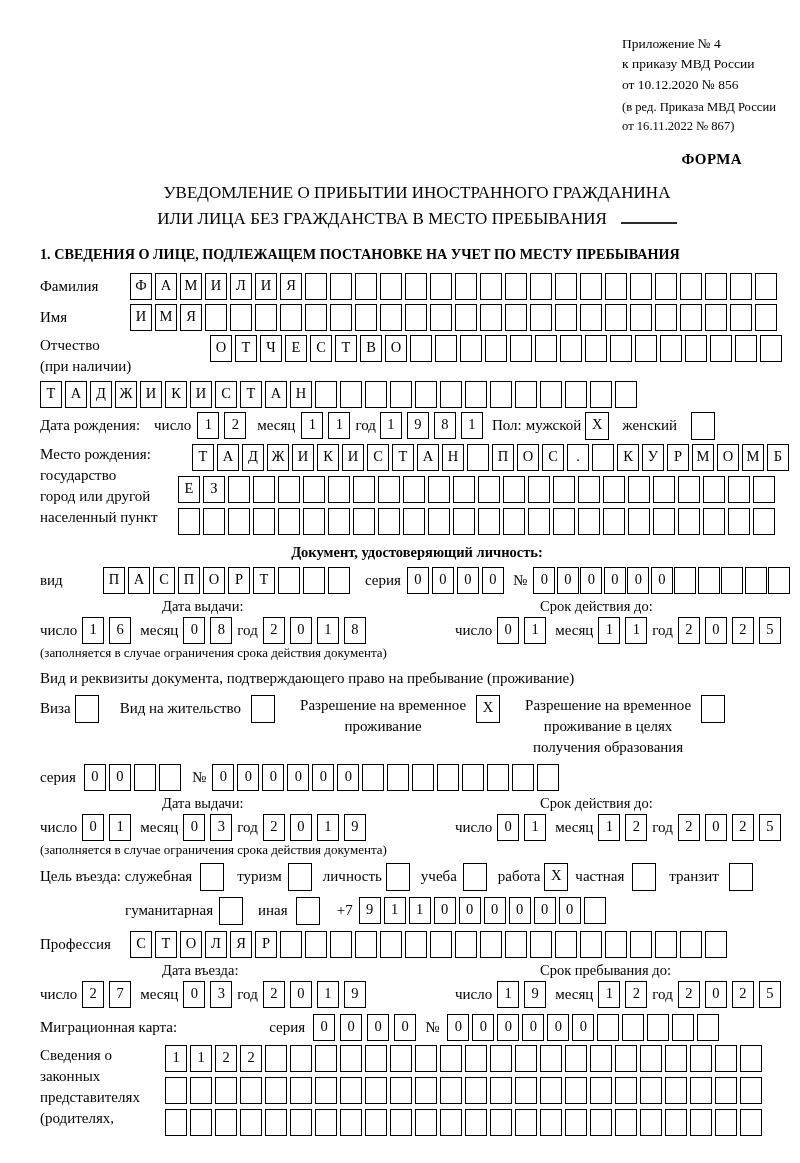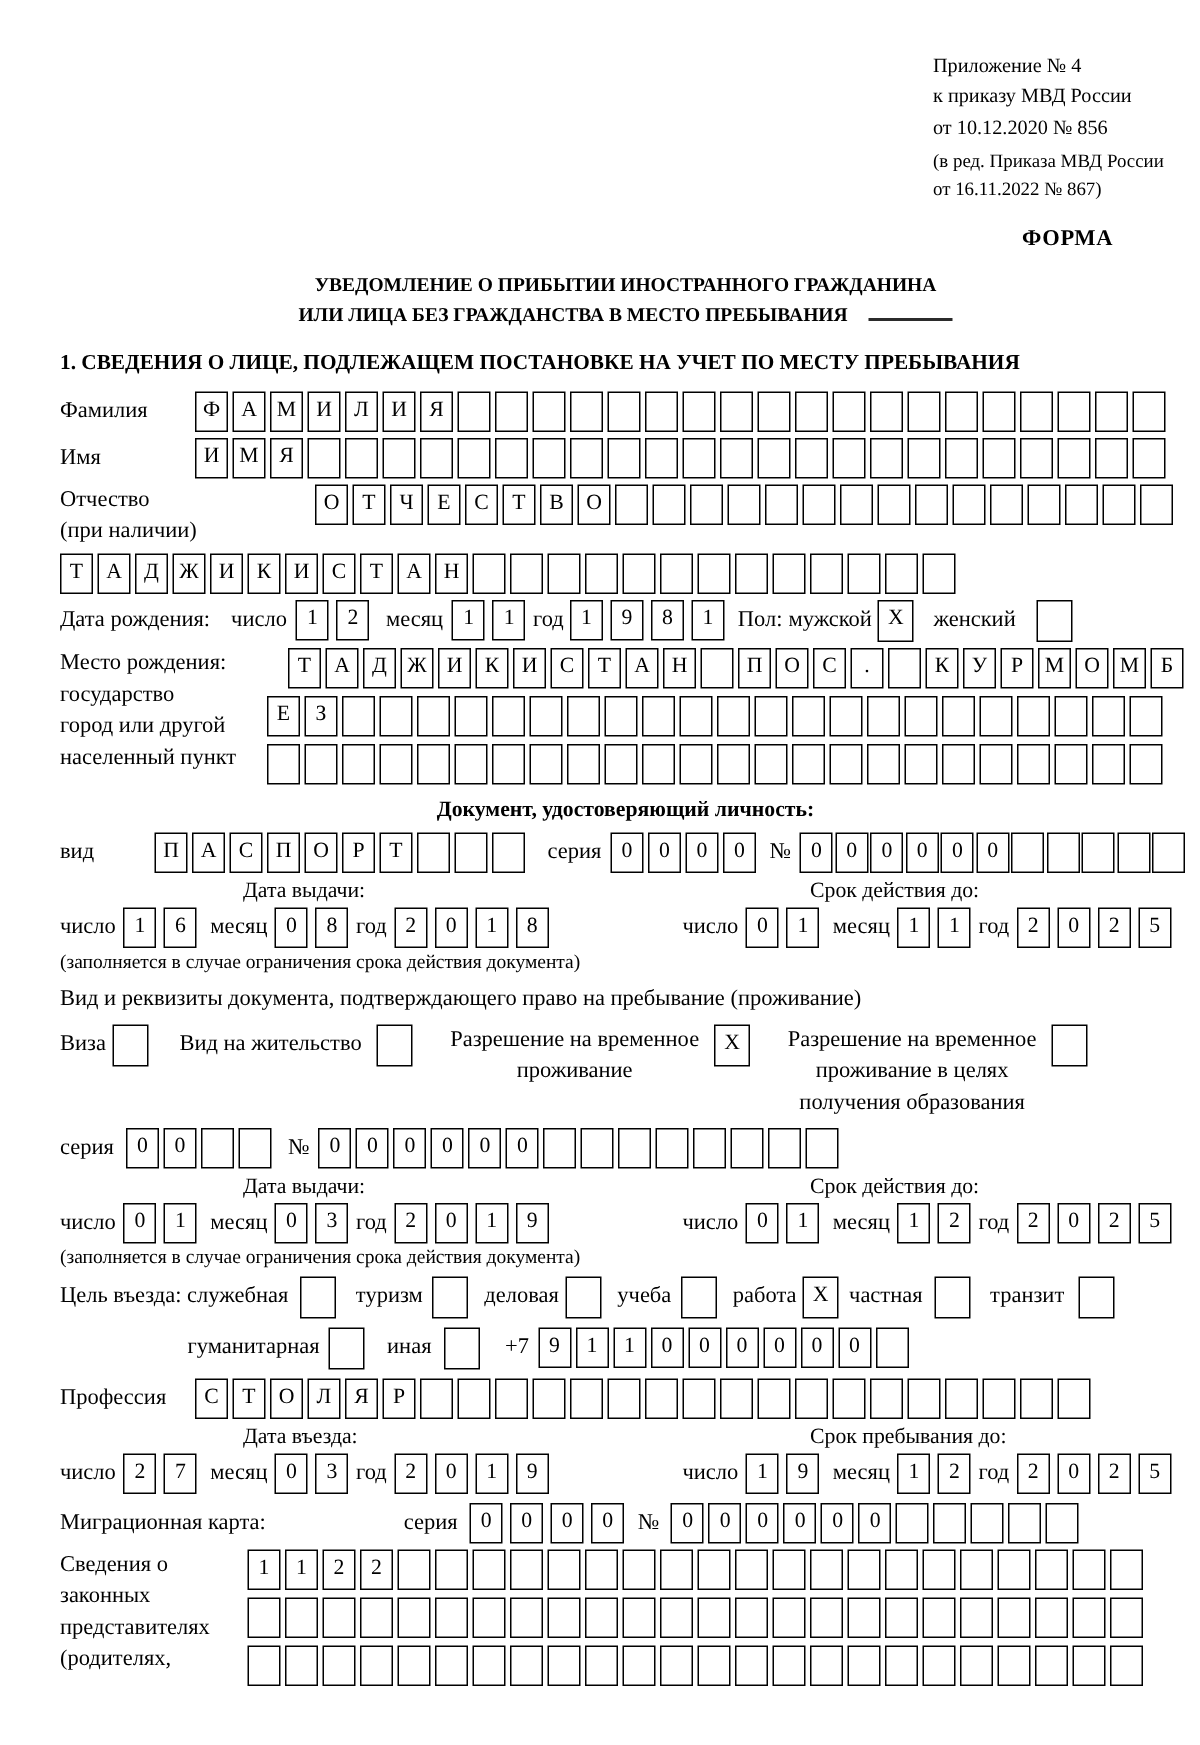--- a/index.html
+++ b/index.html
@@ -5,21 +5,21 @@
   * { box-sizing: border-box; margin: 0; padding: 0; }
   html, body { background: #ffffff; }
   body { font-family: "Liberation Serif", "DejaVu Serif", serif; color: #000; }
   .page { width: 800px; min-height: 1163px; padding: 34px 6px 12px 40px; background: #fff; overflow: hidden; }
 
   .hdr { margin-left: 582px; font-size: 13.5px; line-height: 1.5; }
   .hdr .sm { font-size: 12.6px; }
   .hdr .sm.first { margin-top: 3px; }
   .forma { text-align: right; padding-right: 52px; font-weight: bold; font-size: 15px; margin-top: 15px; letter-spacing: .4px; }
 
-  .title { text-align: center; font-weight: bold; font-size: 13px; line-height: 1.55; margin-top: 12px; }
+  .title { text-align: center; font-weight: normal; font-size: 17px; line-height: 1.55; margin-top: 12px; }
   .blank-line { display: inline-block; width: 56px; border-bottom: 2px solid #2b2b2b; height: 13px; margin-left: 14px; }
 
   .sec1 { font-weight: bold; font-size: 14.2px; margin-top: 14px; margin-bottom: 10px; }
 
   .row { display: flex; align-items: flex-start; margin-bottom: 4px; flex-wrap: nowrap; }
   .lbl { font-size: 15px; line-height: 27px; flex: none; white-space: nowrap; }
   .stack { display: flex; flex-direction: column; flex: none; }
   .stack .lbl { line-height: 21px; }
 
   .cells { display: flex; flex: none; }
@@ -511,21 +511,21 @@
 
   <div class="chkrow">
     <span class="lbl">Цель въезда: служебная</span>
     <div class="cells chk ml8">
         <span class="cell"></span>
       </div>
     <span class="lbl ml10">туризм</span>
     <div class="cells chk ml6">
         <span class="cell"></span>
       </div>
-    <span class="lbl ml8">деловая</span>
+    <span class="lbl ml8">личность</span>
     <div class="cells chk ml4">
         <span class="cell"></span>
       </div>
     <span class="lbl ml8">учеба</span>
     <div class="cells chk ml6">
         <span class="cell"></span>
       </div>
     <span class="lbl ml8">работа</span>
     <div class="cells chk ml4">
         <span class="cell">X</span>

